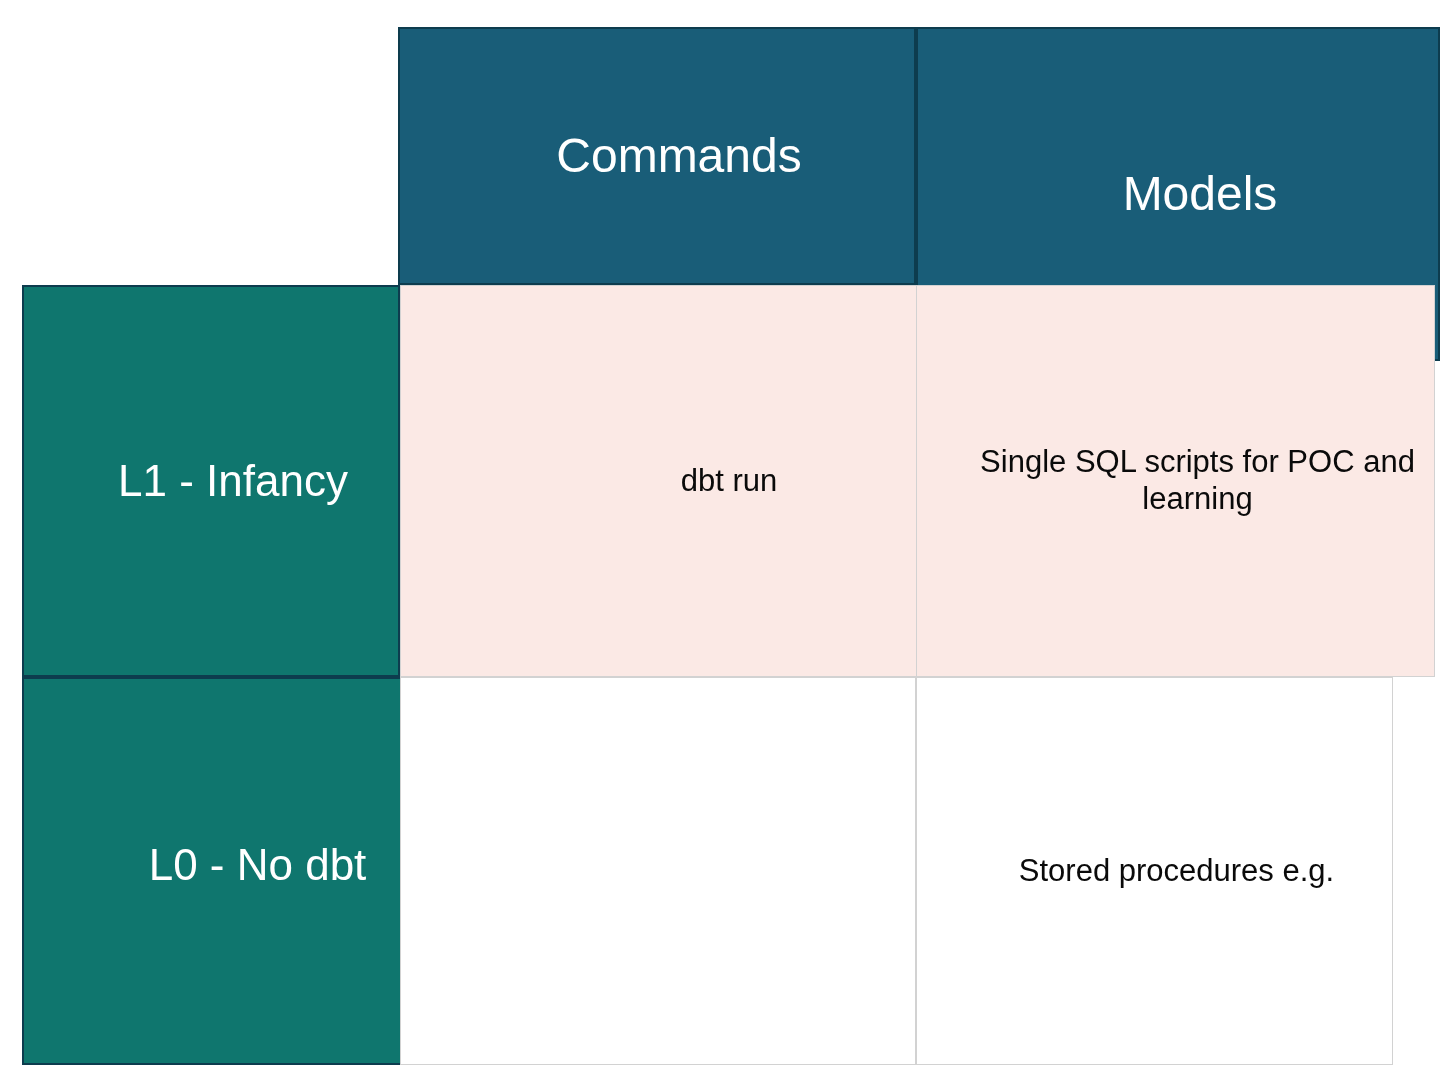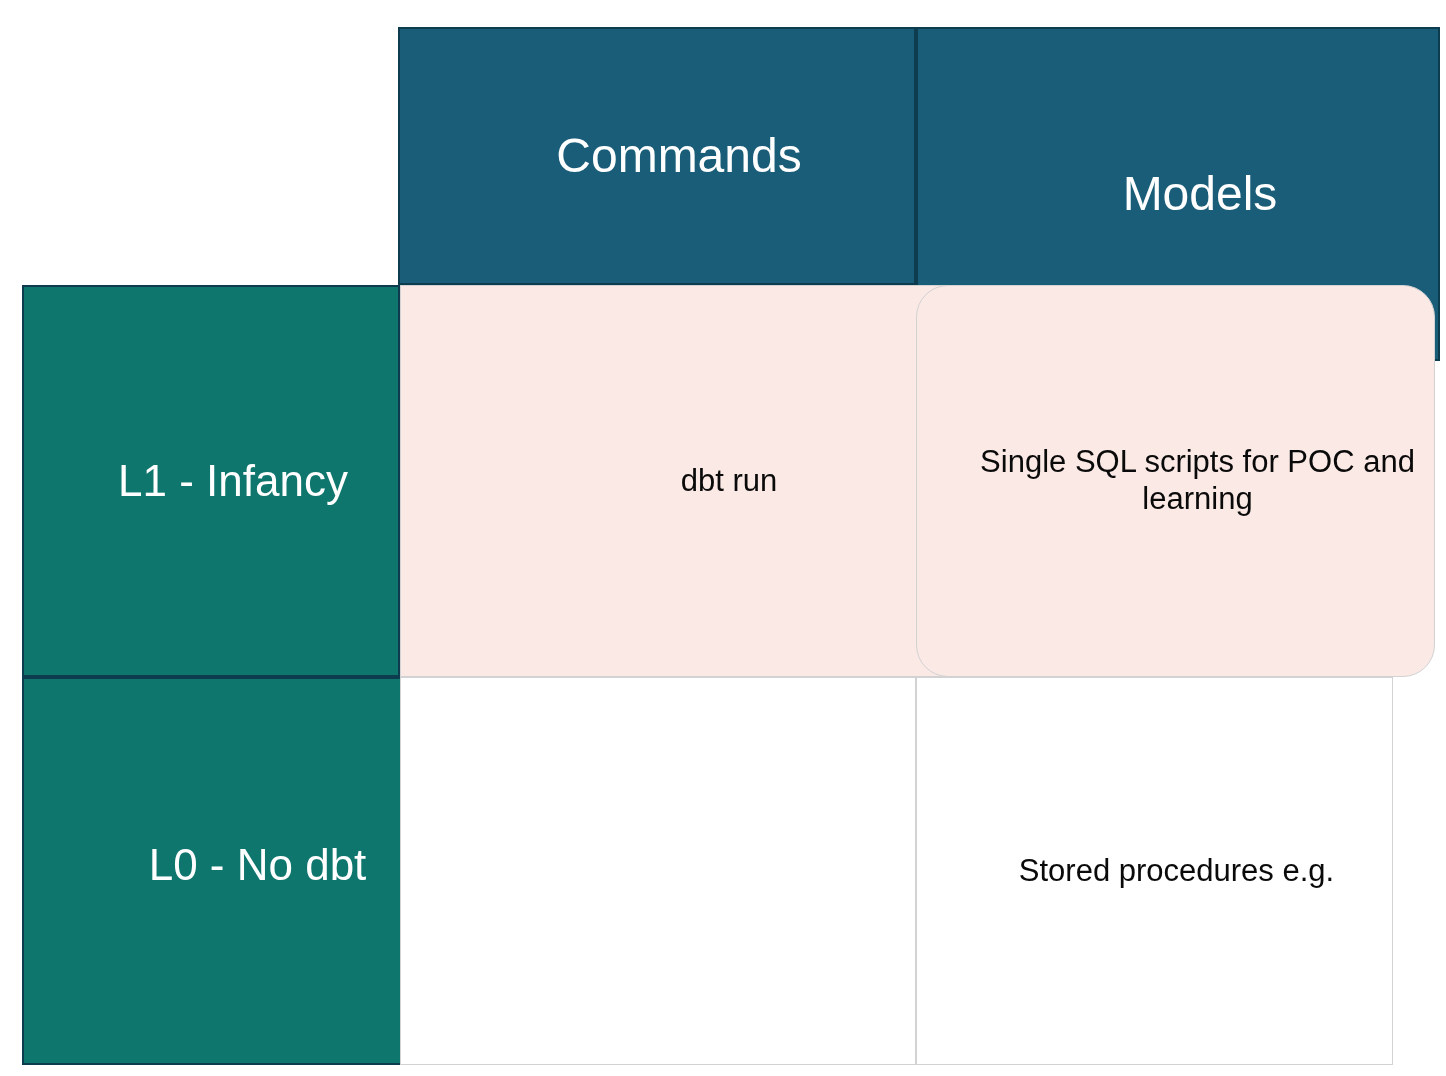--- a/index.html
+++ b/index.html
@@ -71,21 +71,21 @@
   .fill-white { background: #ffffff; }
 
   
   #hdr-commands { left: 398px;  top: 27px;   width: 518px;  height: 258px; }
   #hdr-models   { left: 916px;  top: 27px;   width: 524px;  height: 334px; }
 
   #rowhdr-l1    { left: 22px;   top: 285px;  width: 378px;  height: 392px; }
   #rowhdr-l0    { left: 22px;   top: 677px;  width: 409px;  height: 388px; padding-left: 18px; }
 
   #cell-l1-commands { left: 400px; top: 285px; width: 572px; height: 392px; padding-left: 42px; }
-  #cell-l1-models   { left: 916px; top: 285px; width: 519px; height: 392px; border-radius: 32px; }
+  #cell-l1-models   { left: 916px; top: 285px; width: 519px; height: 392px; }
   #cell-l0-commands { left: 400px; top: 677px; width: 516px; height: 388px; }
   #cell-l0-models   { left: 916px; top: 677px; width: 477px; height: 388px; }
 
   
   #rowhdr-l0 .txt { transform: translateY(-6px); }
 </style>
 </head>
 <body>
 
 <div id="matrix">

